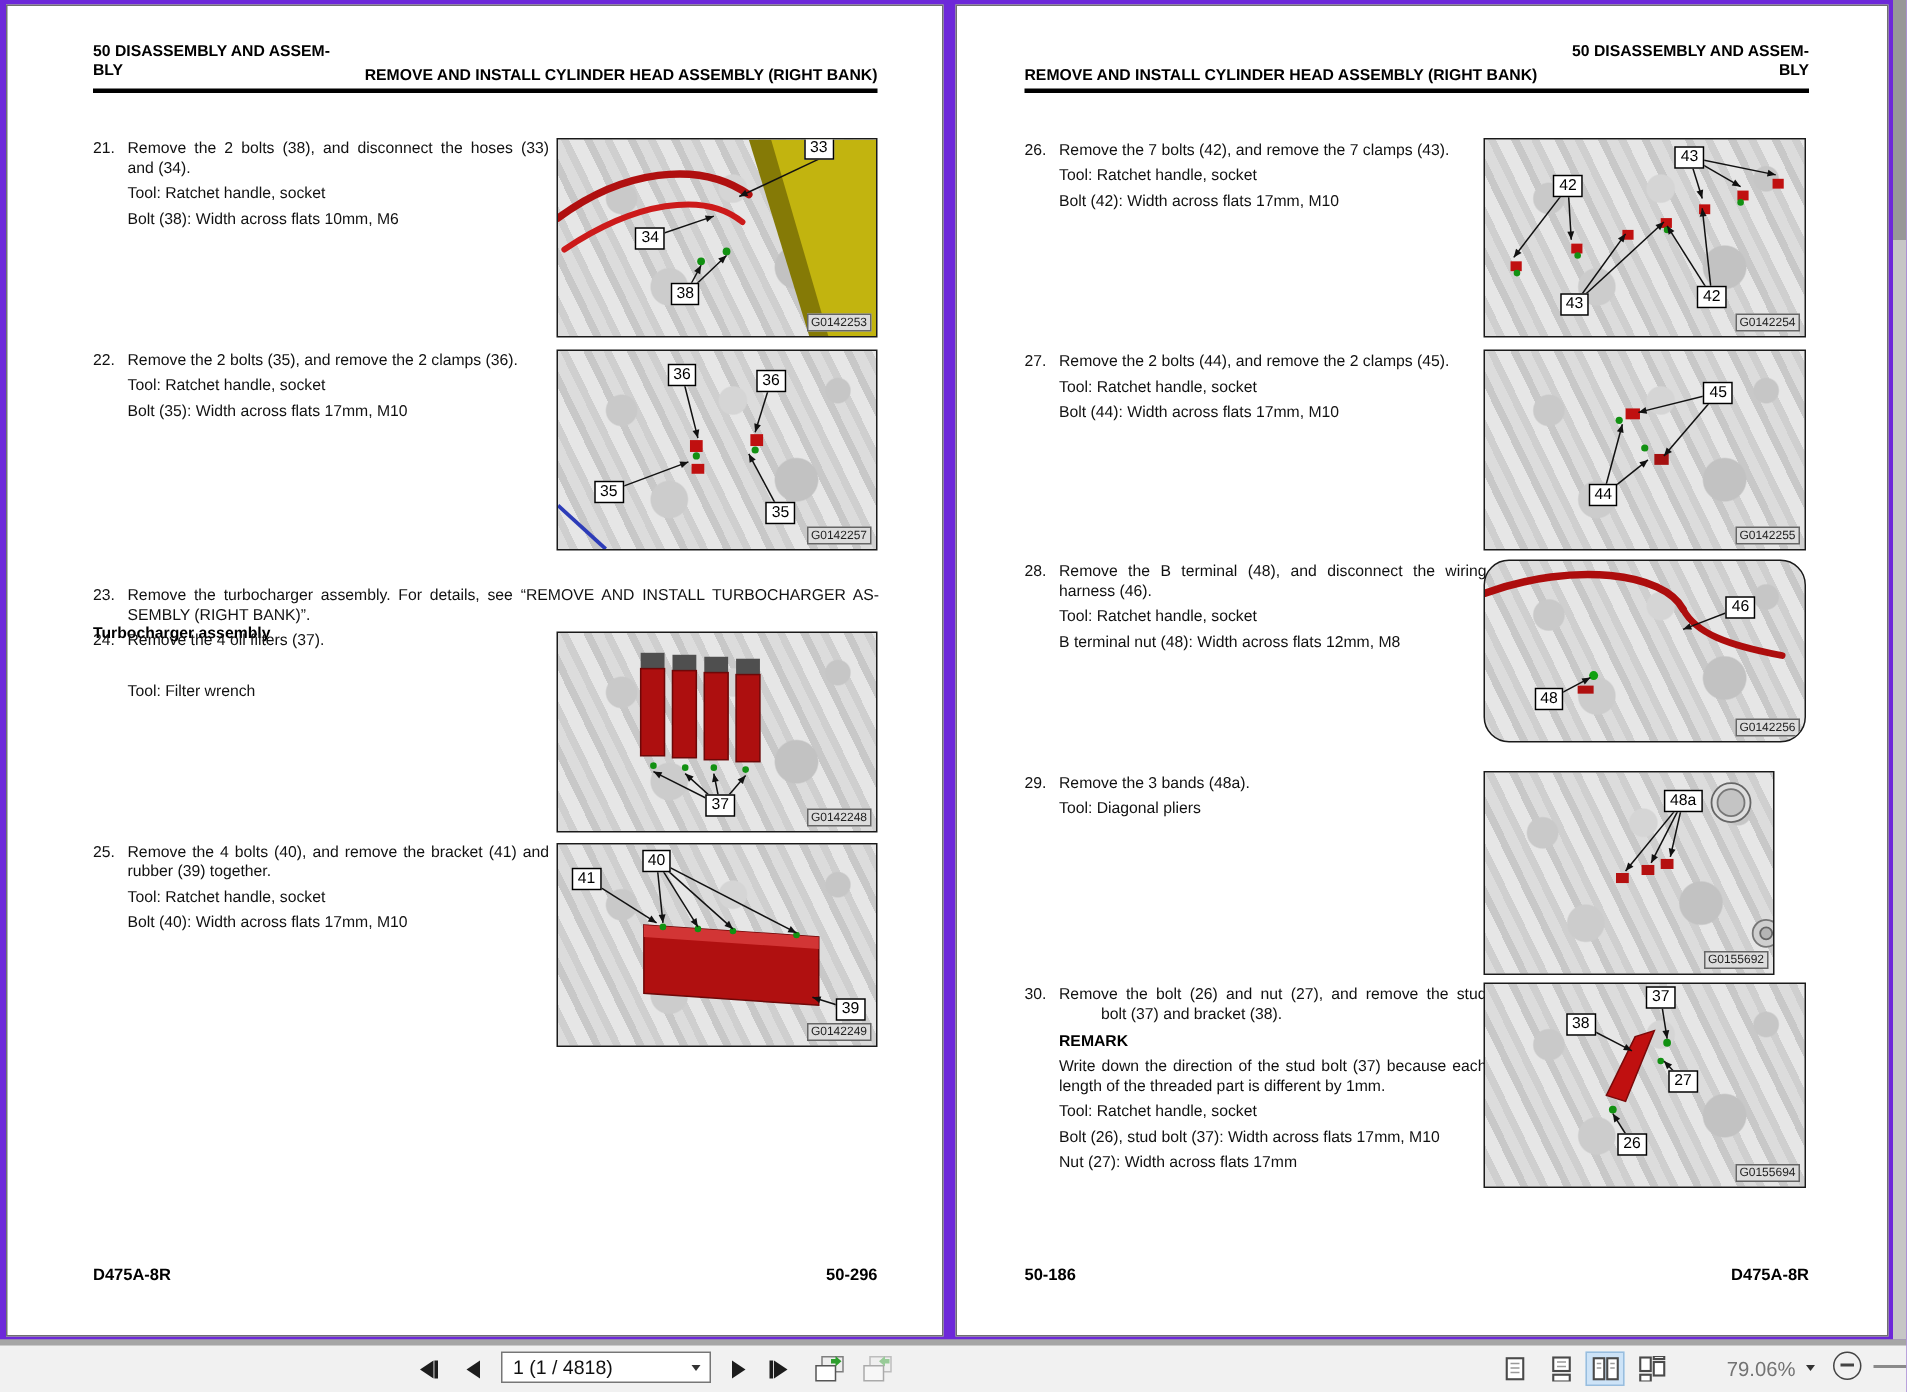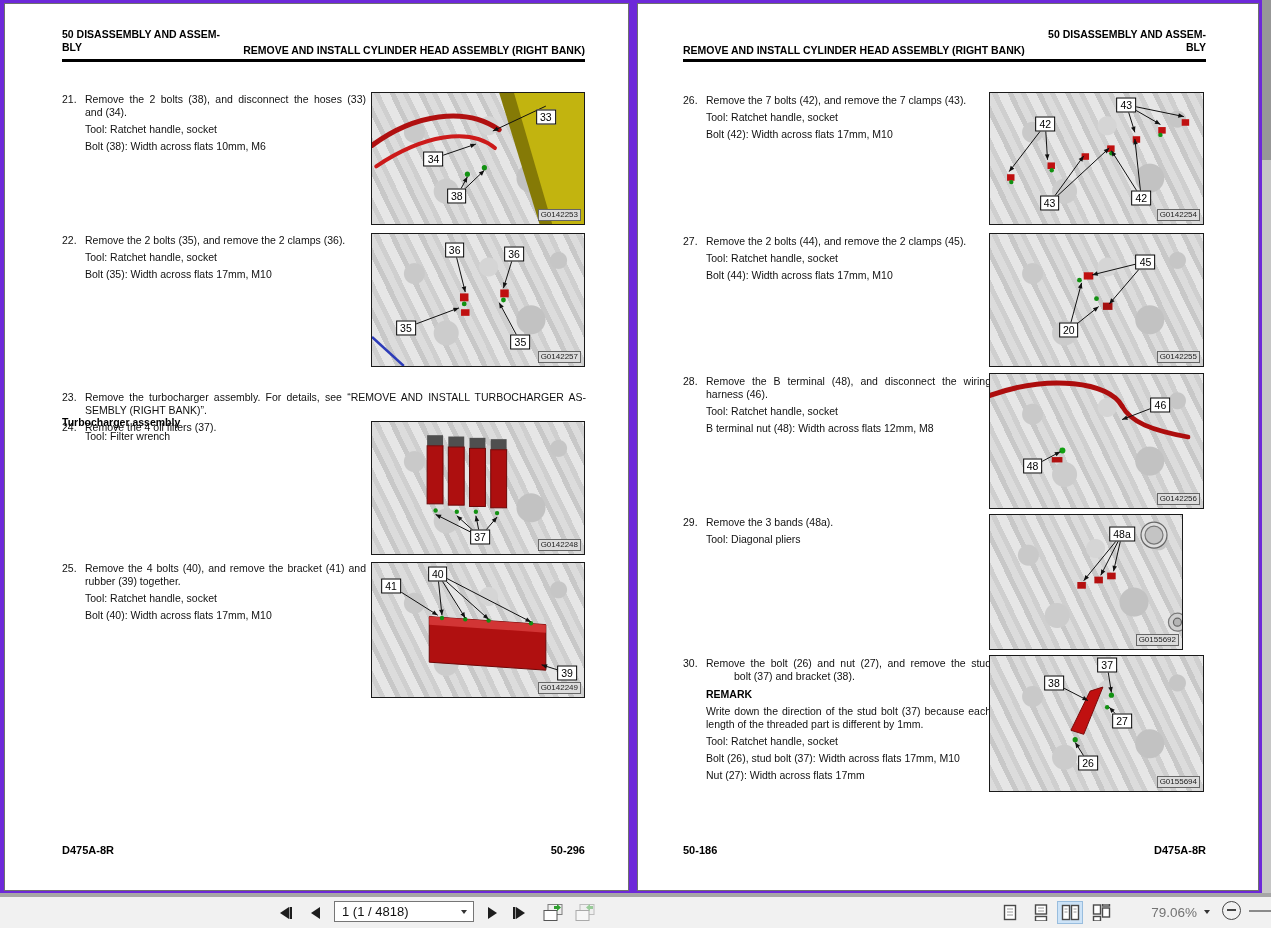--- a/index.html
+++ b/index.html
@@ -65,21 +65,21 @@
           <div class="txt" style="left: 57px; top: 230px;">22.</div>
           <div class="txt" style="left: 80px; top: 230px;">Remove the 2 bolts (35), and remove the 2 clamps (36).</div>
           <div class="txt" style="left: 80px; top: 247px;">Tool: Ratchet handle, socket</div>
           <div class="txt" style="left: 80px; top: 264px;">Bolt (35): Width across flats 17mm, M10</div>
           <div class="txt b" style="left: 57px; top: 370px; margin-top: 42px;">Turbocharger assembly</div>
           <div class="txt" style="left: 57px; top: 387px;">23.</div>
           <div class="txt jline wrapped" style="width: 501px; left: 80px; top: 387px;">Remove the turbocharger assembly. For details, see “REMOVE AND INSTALL TURBOCHARGER AS-</div>
           <div class="txt" style="left: 80px; top: 400px;">SEMBLY (RIGHT BANK)”.</div>
           <div class="txt" style="left: 57px; top: 417px;">24.</div>
           <div class="txt" style="left: 80px; top: 417px;">Remove the 4 oil filters (37).</div>
-          <div class="txt" style="left: 80px; top: 426px; text-align: right;">Tool: Filter wrench</div>
+          <div class="txt" style="left: 80px; top: 451px; text-align: right;">Tool: Filter wrench</div>
           <div class="txt" style="left: 57px; top: 558px;">25.</div>
           <div class="txt jline wrapped" style="width: 281px; left: 80px; top: 558px;">Remove the 4 bolts (40), and remove the bracket (41) and</div>
           <div class="txt" style="left: 80px; top: 571px;">rubber (39) together.</div>
           <div class="txt" style="left: 80px; top: 588px;">Tool: Ratchet handle, socket</div>
           <div class="txt" style="left: 80px; top: 605px;">Bolt (40): Width across flats 17mm, M10</div>
           <div class="txt b" style="font-size: 11px; left: 57px; top: 840px;">D475A-8R</div>
           <div class="txt b ar wrapped" style="width: 200px; font-size: 11px; left: 380px; top: 840px;">50-296</div>
           <div class="figure" style="left: 366px; top: 88px; width: 214px; height: 133px;">
             <svg width="212" height="131">
               <polygon points="131.44,0 212,0 212,131 169.6,131" fill="#c2b40f"></polygon>
@@ -90,21 +90,21 @@
               <circle cx="112.36" cy="74.67" r="2.6" fill="#129112"></circle>
               <line x1="173.84" y1="13.1" x2="120.84" y2="37.99" stroke="#111" stroke-width="1"></line>
               <polygon points="120.84,37.99 124.84066621054441,33.5701957201921 126.79604043034126,37.73390940638065" fill="#111"></polygon>
               <line x1="61.48" y1="65.5" x2="103.88" y2="51.09" stroke="#111" stroke-width="1"></line>
               <polygon points="103.88,51.09 99.41262541077646,55.03747568447988 97.93242530769948,50.68213325766073" fill="#111"></polygon>
               <line x1="84.8" y1="103.49" x2="95.4" y2="83.84" stroke="#111" stroke-width="1"></line>
               <polygon points="95.4,83.84 94.81303518713312,89.77257720627858 90.76452321193008,87.58864708225047" fill="#111"></polygon>
               <line x1="84.8" y1="103.49" x2="112.36" y2="77.29" stroke="#111" stroke-width="1"></line>
               <polygon points="112.36,77.29 109.95849930071725,82.74644521564585 106.78910744485265,79.4125353092478" fill="#111"></polygon>
             </svg>
-            <div class="callout" style="left: 173.84px; top: 24px; text-align: center;">33</div>
+            <div class="callout" style="left: 173.84px; top: 6px; text-align: center;">33</div>
             <div class="callout" style="left: 61.48px; top: 65.5px;">34</div>
             <div class="callout" style="left: 84.8px; top: 103.49px;">38</div>
             <div class="gcode">G0142253</div>
           </div>
           <div class="figure" style="left: 366px; top: 229px; width: 214px; height: 134px;">
             <svg width="212" height="132">
               <rect x="87.98" y="59.4" width="8.48" height="7.92" fill="#c01010"></rect>
               <rect x="89.04" y="75.24" width="8.48" height="6.6" fill="#c01010"></rect>
               <circle cx="92.22" cy="69.96" r="2.4" fill="#129112"></circle>
               <rect x="128.26" y="55.44" width="8.48" height="7.92" fill="#c01010"></rect>
@@ -257,24 +257,24 @@
               <line x1="155.49" y1="27.72" x2="102.24" y2="40.92" stroke="#111" stroke-width="1"></line>
               <polygon points="102.24,40.92 107.02503506396339,37.364238557405635 108.13181878711772,41.82910471331228" fill="#111"></polygon>
               <line x1="155.49" y1="27.72" x2="119.28" y2="69.96" stroke="#111" stroke-width="1"></line>
               <polygon points="119.28,69.96 121.11339414291889,64.287375746913 124.60579942066282,67.28122032804717" fill="#111"></polygon>
               <line x1="78.81" y1="96.36" x2="91.59" y2="48.84" stroke="#111" stroke-width="1"></line>
               <polygon points="91.59,48.84 92.38266755239243,54.748610509365484 87.94051030446732,53.55393943132501" fill="#111"></polygon>
               <line x1="78.81" y1="96.36" x2="108.63" y2="72.6" stroke="#111" stroke-width="1"></line>
               <polygon points="108.63,72.6 105.7617394960397,77.82619189098729 102.89520998815902,74.2285525843795" fill="#111"></polygon>
             </svg>
             <div class="callout" style="left: 155.49px; top: 27.72px;">45</div>
-            <div class="callout" style="left: 78.81px; top: 96.36px;">20</div>
+            <div class="callout" style="left: 78.81px; top: 96.36px;">44</div>
             <div class="gcode">G0142255</div>
           </div>
-          <div class="figure" style="left: 351px; top: 369px; width: 215px; height: 136px;">
+          <div class="figure" style="left: 351px; top: 369px; width: 215px; height: 122px; border-radius: 17px;">
             <svg width="213" height="134">
               <path d="M0,21.44 C59.64,0 119.28,8.04 132.06,32.16" fill="none" stroke="#ad0d0d" stroke-width="5" stroke-linecap="round"></path>
               <path d="M132.06,32.16 C140.58,48.24 161.88,56.28 198.09,62.98" fill="none" stroke="#ad0d0d" stroke-width="4.5" stroke-linecap="round"></path>
               <circle cx="72.42" cy="76.38" r="3" fill="#11a011"></circle>
               <rect x="61.77" y="83.08" width="10.65" height="5.36" fill="#b01010"></rect>
               <line x1="170.4" y1="30.82" x2="132.06" y2="45.56" stroke="#111" stroke-width="1"></line>
               <polygon points="132.06,45.56 136.36832516349585,41.4395225658198 138.01902856402972,45.733143215512314" fill="#111"></polygon>
               <line x1="42.6" y1="92.46" x2="70.29" y2="77.72" stroke="#111" stroke-width="1"></line>
               <polygon points="70.29,77.72 66.51577610635572,82.3346759366877 64.35426759753629,78.27414875831526" fill="#111"></polygon>
             </svg>

